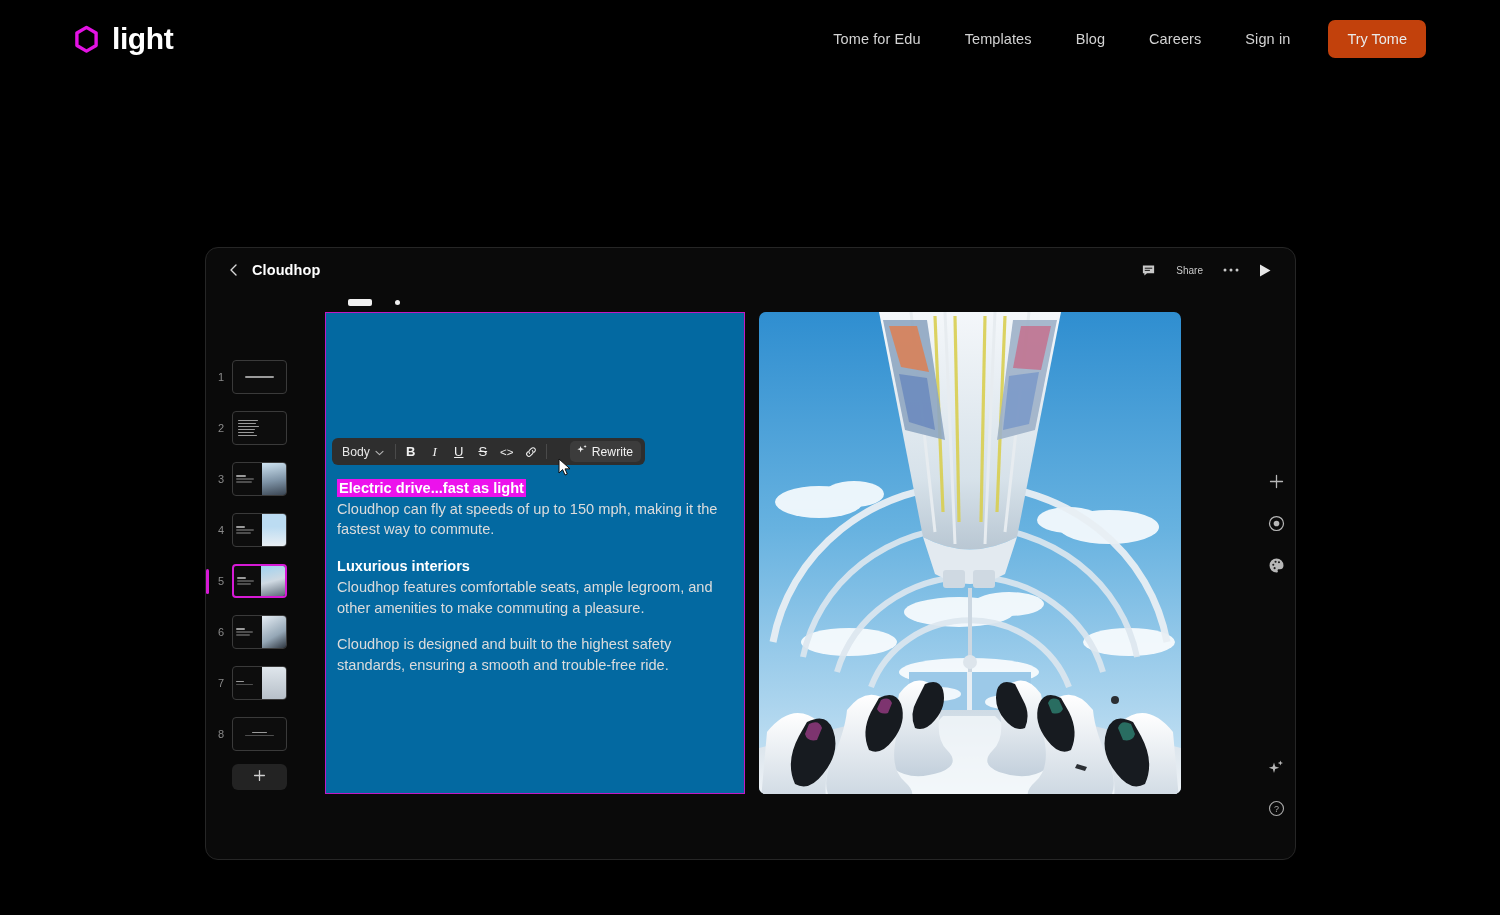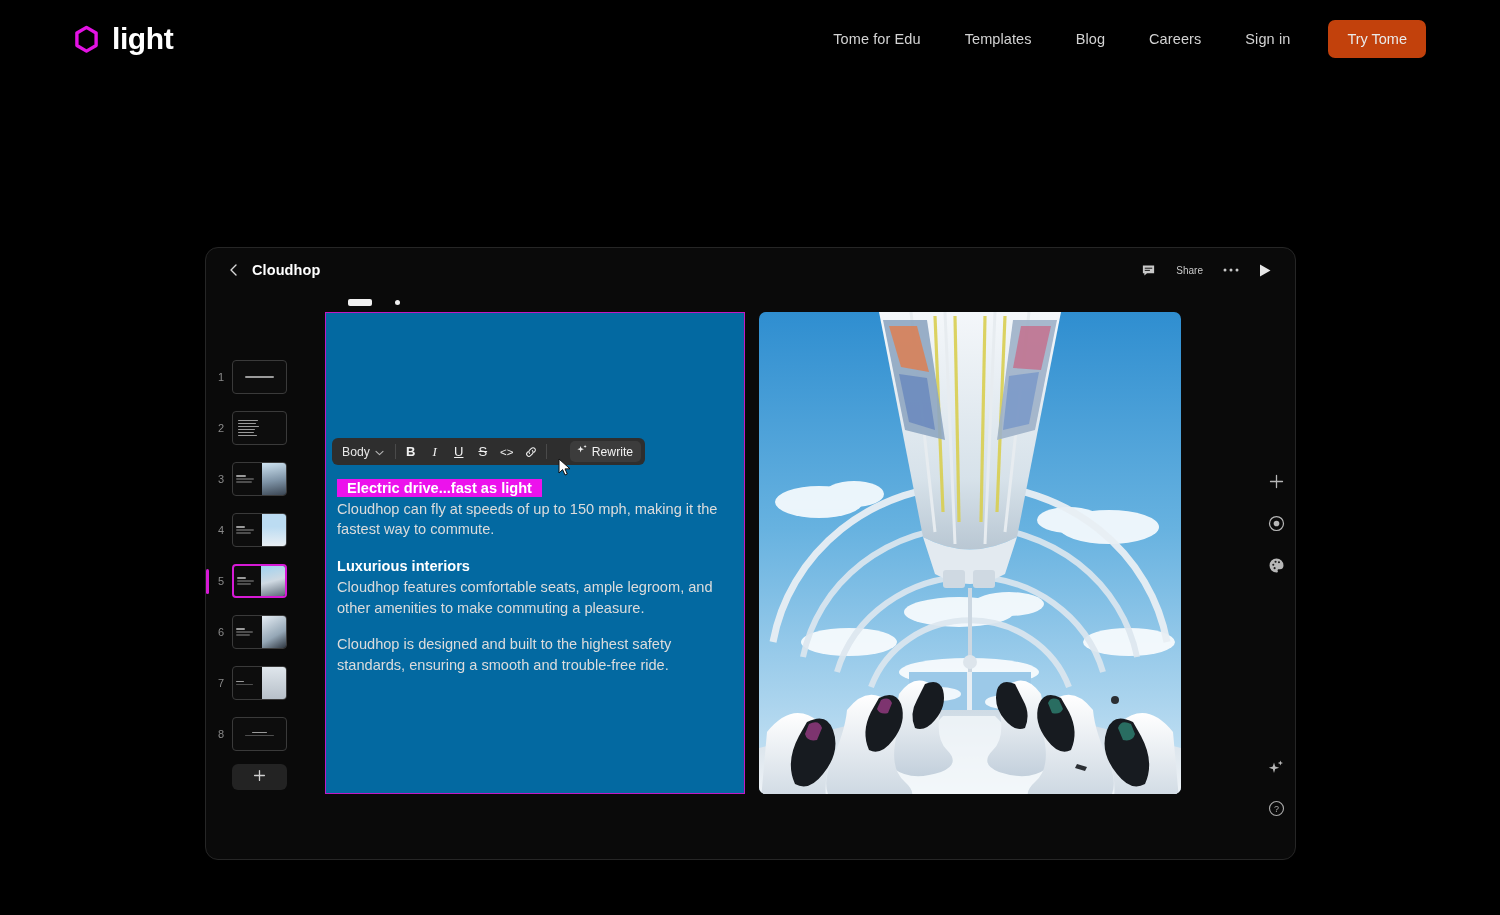--- a/index.html
+++ b/index.html
@@ -46,21 +46,21 @@
   .th-img.d { background:linear-gradient(150deg,#e6eef5,#95a7b6 60%,#2e3640); }
   .th-img.e { background:linear-gradient(180deg,#dfe6ec,#b7c0c9); }
   .add-slide { margin:6px 0 0 26px; width:55px; height:26px; border-radius:6px; background:#232323;
                display:flex; align-items:center; justify-content:center; }
 
   
   .text-block { position:absolute; left:119px; top:64px; width:420px; height:482px;
                 border:1.4px solid #c219c2; border-radius:0; background:#0369a1; }
   .rich-text { position:absolute; left:11px; top:165px; width:392px; }
   .rt-h { font-size:14.6px; font-weight:700; color:#fff; line-height:1.42; }
-  .rt-h.sel { background:#ec12ec; display:inline; padding:1px 10px; }
+  .rt-h.sel { background:#ec12ec; display:inline; padding:1px 2px; }
   .rt-p { font-size:14.6px; color:#dcdcdc; line-height:1.42; }
   .rt-group { margin-bottom:16px; }
 
   .slide-image { position:absolute; left:553px; top:64px; width:422px; height:482px;
                  border-radius:7px; overflow:hidden; background:#0c1622; }
 
   
   .drag-handle { position:absolute; left:22px; top:-14px; width:24px; height:7px; background:#f0f0f0; border-radius:2px; }
   .dot-handle { position:absolute; left:69px; top:-13px; width:5px; height:5px; background:#f0f0f0; border-radius:50%; }
   .fmt-toolbar { position:absolute; left:6px; top:125px; height:27px; background:#2e2e2e; border-radius:6px;

